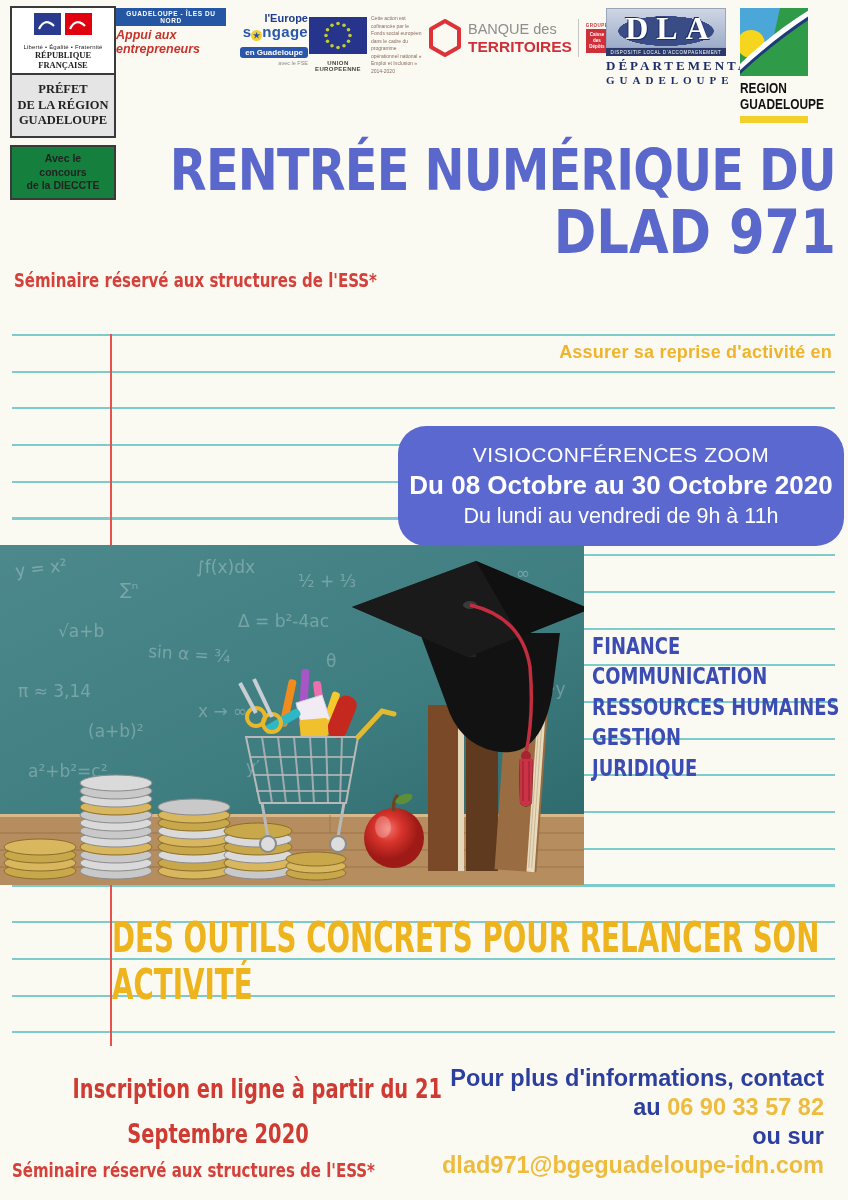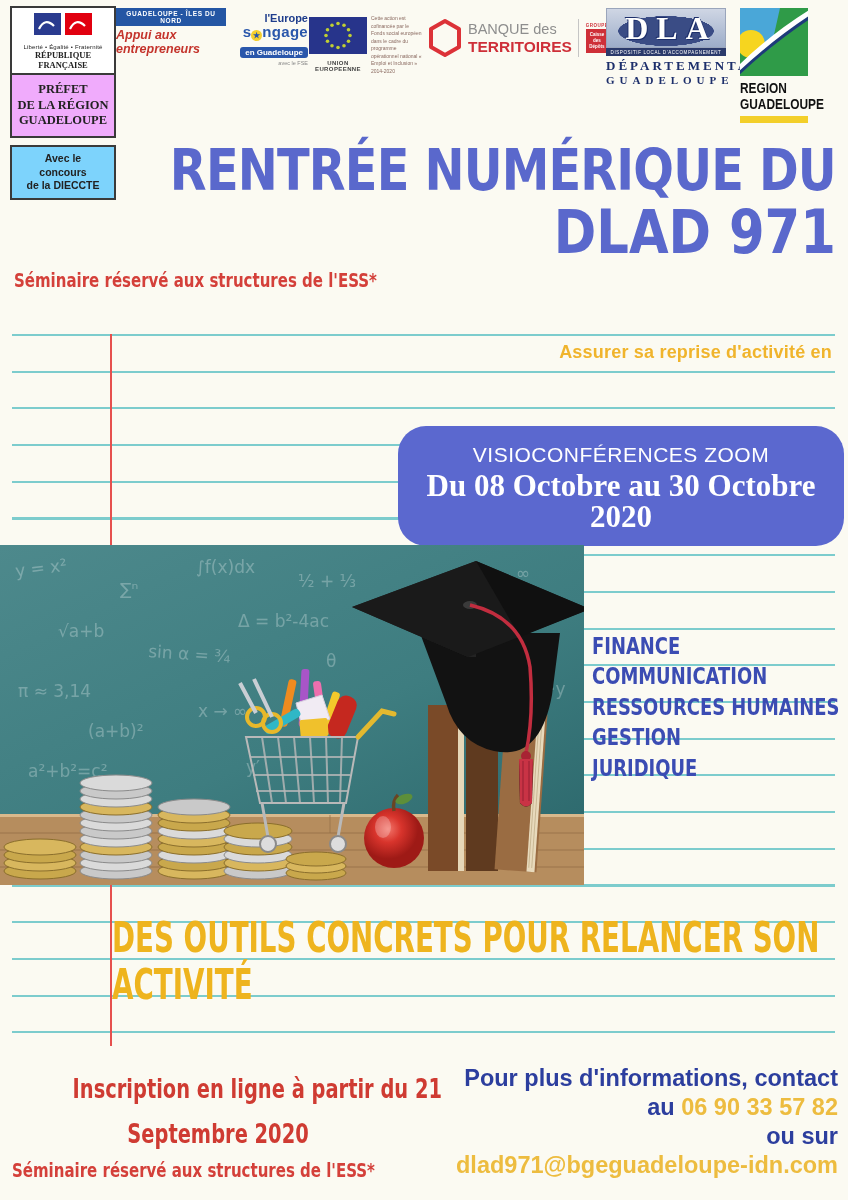--- a/index.html
+++ b/index.html
@@ -10,23 +10,23 @@
   
   .ruled{left:12px;right:13px;top:334px;height:700px;
     background-image:repeating-linear-gradient(to bottom,#7ccccd 0px,#7ccccd 2px,transparent 2px,transparent 36.7px);}
   .margin-line{left:110px;top:334px;width:2px;height:712px;background:#e6504e;}
 
   
   .rf-stack{left:10px;top:6px;width:106px;color:#222;text-align:center;}
   .rf-box{border:2px solid #3a3a3a;background:#fff;padding:4px 2px 3px;}
   .rf-motto{font-size:6px;letter-spacing:.2px;margin-top:2px;}
   .rf-name{font-family:"Liberation Serif",serif;font-weight:bold;font-size:8.5px;}
-  .prefet-box{border:2px solid #3a3a3a;border-top:none;background:#f0abfc;padding:7px 2px;}
+  .prefet-box{border:2px solid #3a3a3a;border-top:none;background:#e5e5e5;padding:7px 2px;}
   .prefet-box div{font-family:"Liberation Serif",serif;font-weight:bold;font-size:12.5px;line-height:1.25;}
-  .dieccte-box{border:2px solid #3a3a3a;background:#7dd3fc;margin-top:7px;padding:5px 12px;}
+  .dieccte-box{border:2px solid #3a3a3a;background:#15803d;margin-top:7px;padding:5px 12px;}
   .dieccte-box div{font-size:10.5px;font-weight:bold;line-height:1.3;}
 
   .bge{left:116px;top:6px;width:114px;}
   .bge-row{display:flex;align-items:flex-end;}
   .bge-name{font-size:31px;font-weight:bold;color:#16387e;letter-spacing:-1px;margin-left:-4px;line-height:1;}
   .bge-bar{margin-top:2px;background:#2456a4;color:#fff;font-size:6.5px;font-weight:bold;
            letter-spacing:.6px;text-align:center;padding:2px 0;width:110px;}
   .bge-tag{color:#c4342c;font-weight:bold;font-style:italic;font-size:12.5px;margin-top:2px;}
 
   .europe{left:236px;top:12px;width:72px;text-align:right;}
@@ -76,37 +76,37 @@
 
   .ess-top{left:14px;top:268px;color:#d4403a;font-size:20px;
     transform:scaleX(.75);transform-origin:left;white-space:nowrap;}
 
   .intro{right:16px;top:334px;text-align:left;color:#f0b42c;font-weight:bold;
     font-size:18px;line-height:37px;letter-spacing:.2px;}
 
   .zoom-box{left:398px;top:426px;width:446px;height:120px;border-radius:28px;background:#5b68cf;
     color:#fff;text-align:center;padding-top:13px;box-sizing:border-box;}
   .zoom-box .z1{font-size:21px;letter-spacing:.5px;line-height:31px;}
-  .zoom-box .z2{font-size:31px;font-weight:bold;line-height:31px;font-family:Liberation Serif, serif;}
+  .zoom-box .z2{font-size:26px;font-weight:bold;line-height:31px;}
   .zoom-box .z3{font-size:21.5px;line-height:31px;}
 
   .photo{left:0;top:545px;width:584px;height:340px;}
 
   .topics{left:592px;top:631px;color:#3b4cb3;}
   .topics div{font-size:23px;line-height:30.4px;transform:scaleX(.78);transform-origin:left;white-space:nowrap;}
 
   .outils{left:112px;top:914px;color:#eeb41e;line-height:47px;}
   .outils span{display:block;font-size:42px;transform:scaleX(.66);transform-origin:left;white-space:nowrap;}
 
   .inscription{left:16px;top:1066px;width:404px;text-align:center;color:#cf3b32;line-height:45px;}
   .inscription span{display:block;font-size:27px;transform:scaleX(.72);transform-origin:center;white-space:nowrap;}
   .ess-bottom{left:12px;top:1158px;color:#d4403a;font-size:20px;
     transform:scaleX(.75);transform-origin:left;white-space:nowrap;}
 
-  .contact{right:10px;top:1064px;width:436px;text-align:right;font-weight:bold;
+  .contact{right:24px;top:1064px;width:436px;text-align:right;font-weight:bold;
     font-size:23.5px;line-height:29px;color:#2c3e9e;}
   .contact .yellow{color:#edbc3f;}
 </style>
 </head>
 <body>
 
 <div class="page">
 
   <div class="abs ruled"></div>
   <div class="abs margin-line"></div>
@@ -212,20 +212,21 @@
 
   <div class="abs ess-top display">Séminaire réservé aux structures de l'ESS*</div>
 
   <div class="abs intro">
     <div>Assurer sa reprise d'activité en</div>
   </div>
 
   <div class="abs zoom-box">
     <div class="z1">VISIOCONFÉRENCES ZOOM</div>
     <div class="z2">Du 08 Octobre au 30 Octobre 2020</div>
+    <div class="z3">Du lundi au vendredi de 9h à 11h</div>
   </div>
 
   <svg class="abs photo" viewBox="0 0 584 340">
     <defs>
       <radialGradient id="appleG" cx="40%" cy="35%">
         <stop offset="0%" stop-color="#f2756a"></stop>
           <stop offset="45%" stop-color="#d8342c"></stop>
           <stop offset="100%" stop-color="#9e1a16"></stop>
       </radialGradient>
       <linearGradient id="boardG" x1="0" y1="0" x2="1" y2="1">

